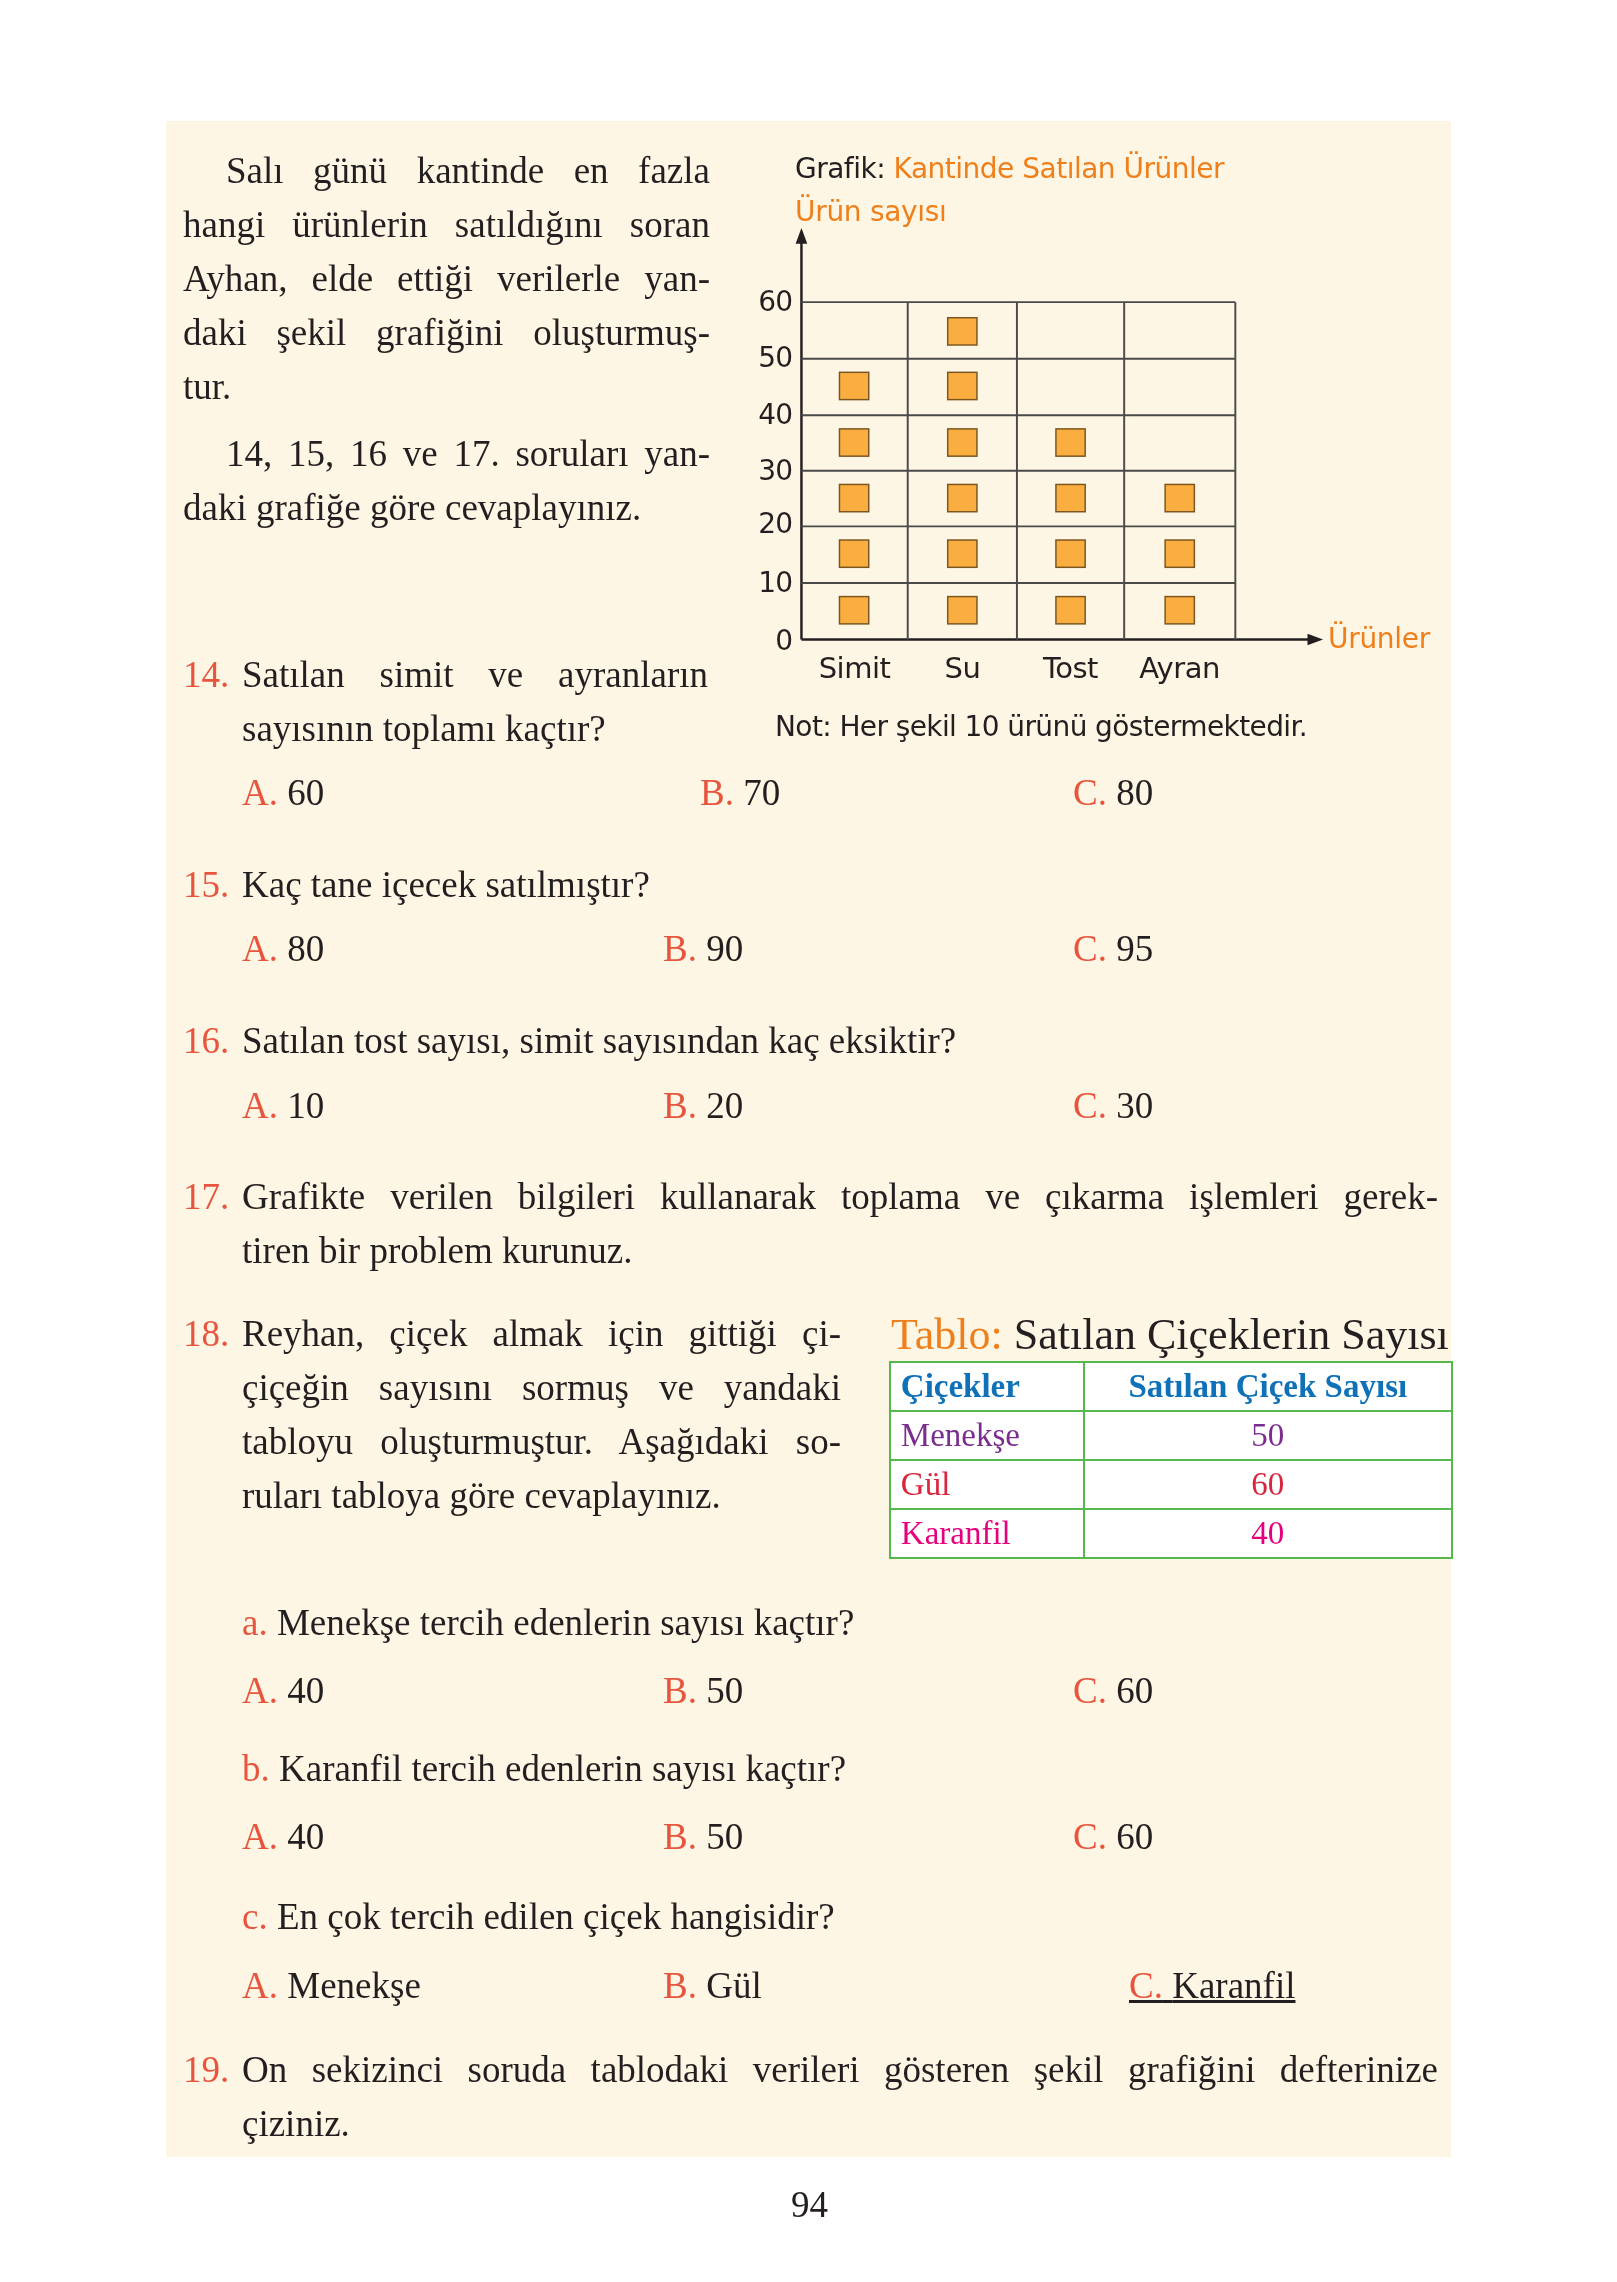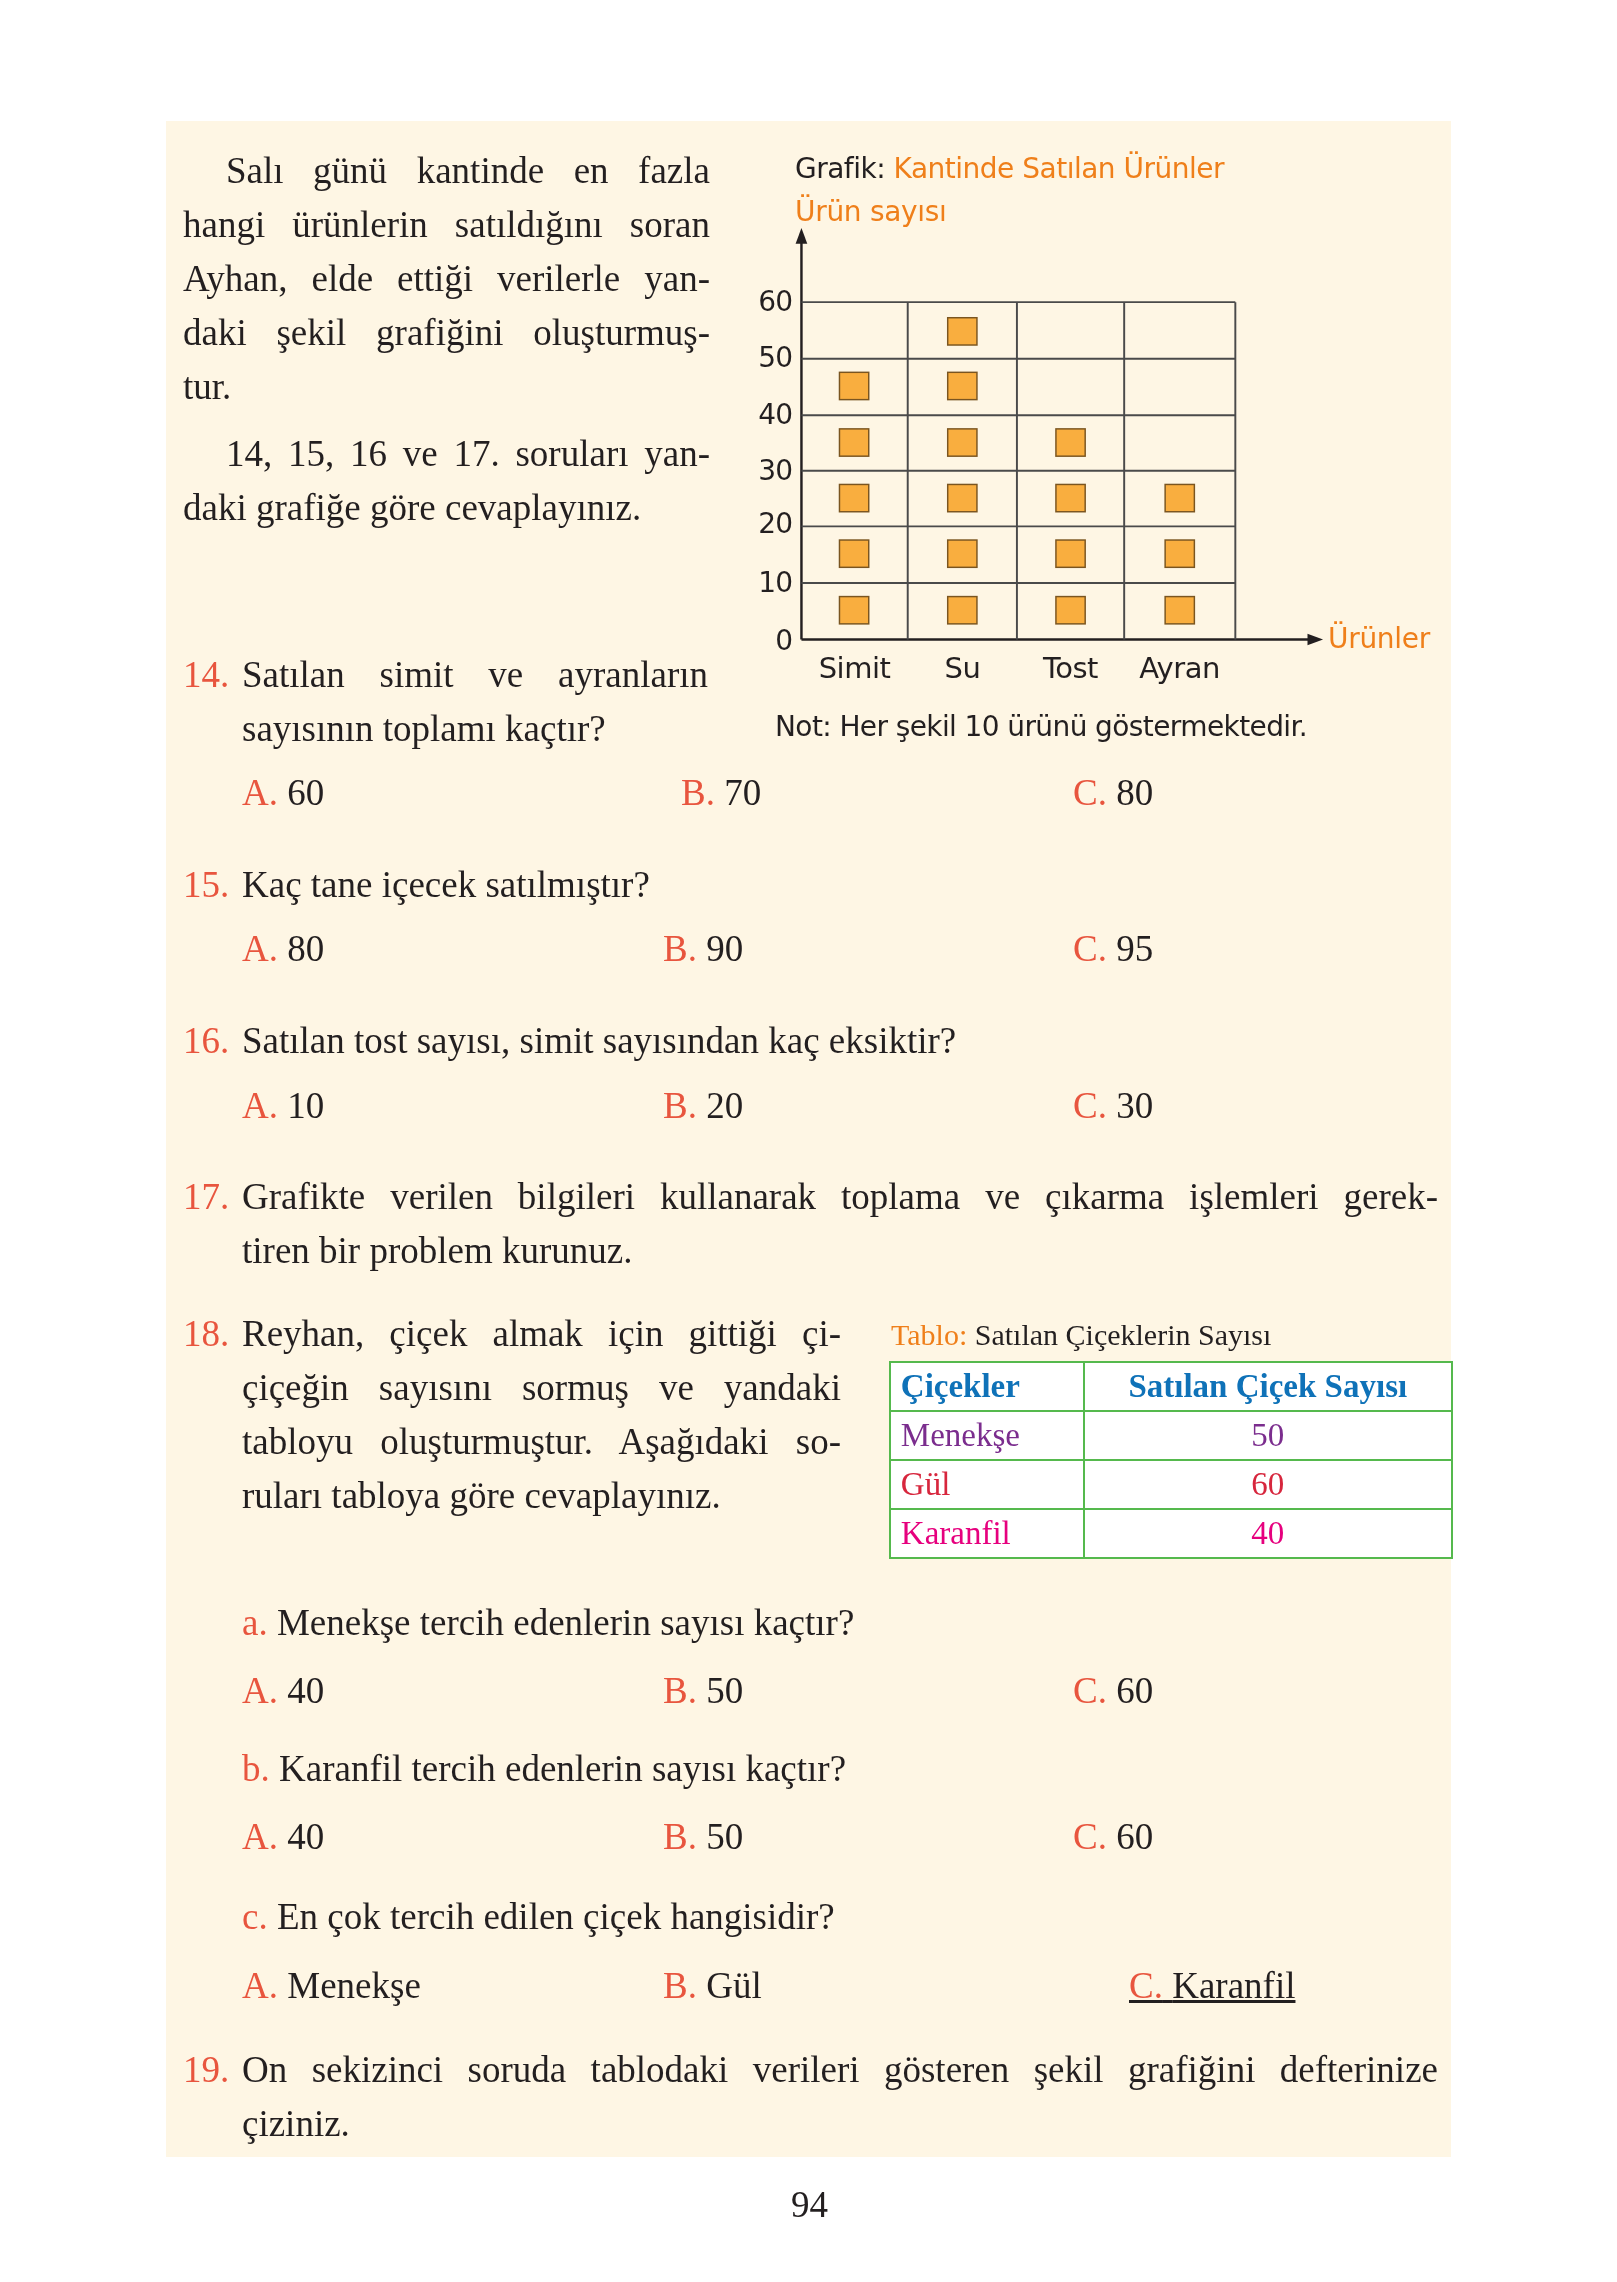--- a/index.html
+++ b/index.html
@@ -15,21 +15,21 @@
   .just { text-align:justify; text-align-last:justify; white-space:normal; }
   .line { display:block; height:54px; }
   .orange { color:#ef7f1a; }
   
   .chart-title { font-size:28px; letter-spacing:-0.5px; color:#231f20; }
   .axis-label { font-size:28px; color:#ef7f1a; letter-spacing:-0.3px; }
   .tick { font-size:28px; color:#231f20; text-align:right; width:39px; letter-spacing:-1px; }
   .cat { font-size:29px; color:#231f20; text-align:center; width:107px; letter-spacing:-0.5px; }
   .note { font-size:28px; color:#231f20; letter-spacing:-0.6px; }
   
-  .tbl-title { font-size:30px; }
+  .tbl-title { font-size:44px; }
   table.flowers { position:absolute; left:889px; top:1361px; width:564px; border-collapse:collapse; background:#ffffff; }
   table.flowers td, table.flowers th { border:2.9px solid #55b94d; font-size:33px; padding:0 9.8px; height:47px; line-height:45px; }
   table.flowers th { color:#0f72b8; font-weight:bold; text-align:left; }
   table.flowers th.c2 { text-align:center; }
   table.flowers td.v { text-align:center; }
   .page-num { position:absolute; left:780px; top:2183px; width:59px; text-align:center; font-size:37px; }
 </style>
 </head>
 <body>
 
@@ -119,21 +119,21 @@
   <div class="abs sans note" style="left:775px; top:710px;">Not: Her şekil 10 ürünü göstermektedir.</div>
 </div>
 
 <div>
   <div class="abs serif num" style="left:183px; top:648px;">14.</div>
   <div class="abs serif" style="left:242px; top:648px; width:466px;">
     <span class="line just">Satılan simit ve ayranların</span>
     <span class="line">sayısının toplamı kaçtır?</span>
   </div>
   <div class="opt" style="left:242px; top:770px;"><span class="l">A.</span> <span>60</span></div>
-  <div class="opt" style="left:681px; top:770px;"><span class="l">B.</span> <span>70</span></div>
+  <div class="opt" style="left:700px; top:770px;"><span class="l">B.</span> <span>70</span></div>
   <div class="opt" style="left:1073px; top:770px;"><span class="l">C.</span> <span>80</span></div>
 </div>
 
 <div>
   <div class="abs serif num" style="left:183px; top:858px;">15.</div>
   <div class="abs serif" style="left:242px; top:858px;">Kaç tane içecek satılmıştır?</div>
   <div class="opt" style="left:242px; top:926px;"><span class="l">A.</span> <span>80</span></div>
   <div class="opt" style="left:663px; top:926px;"><span class="l">B.</span> <span>90</span></div>
   <div class="opt" style="left:1073px; top:926px;"><span class="l">C.</span> <span>95</span></div>
 </div>

